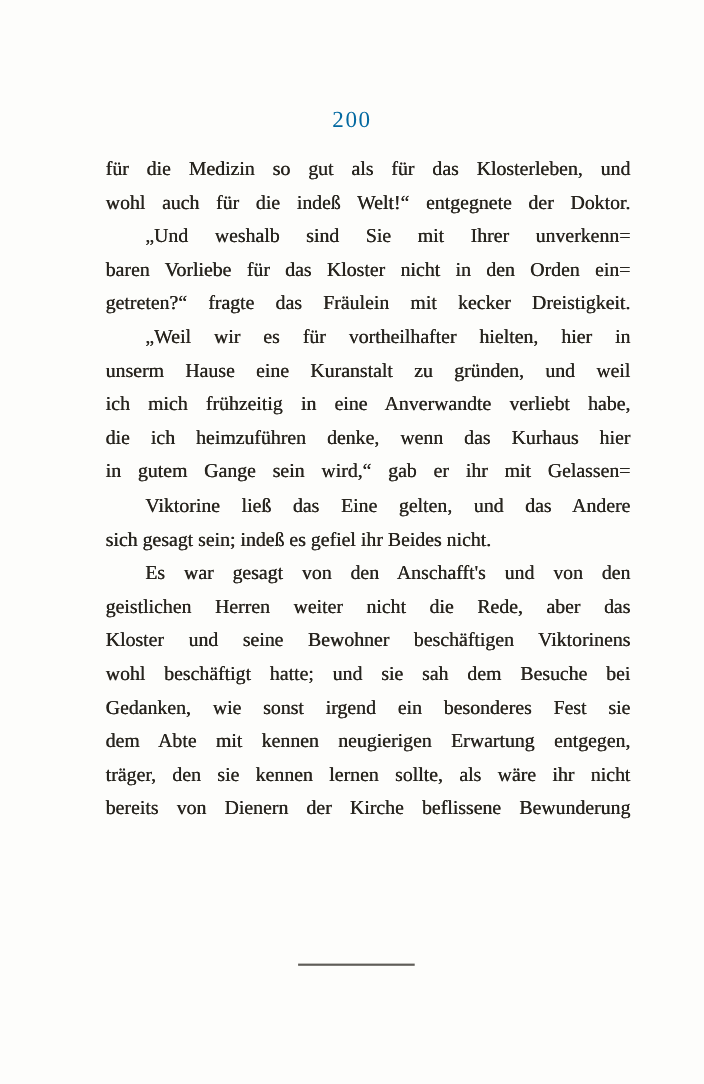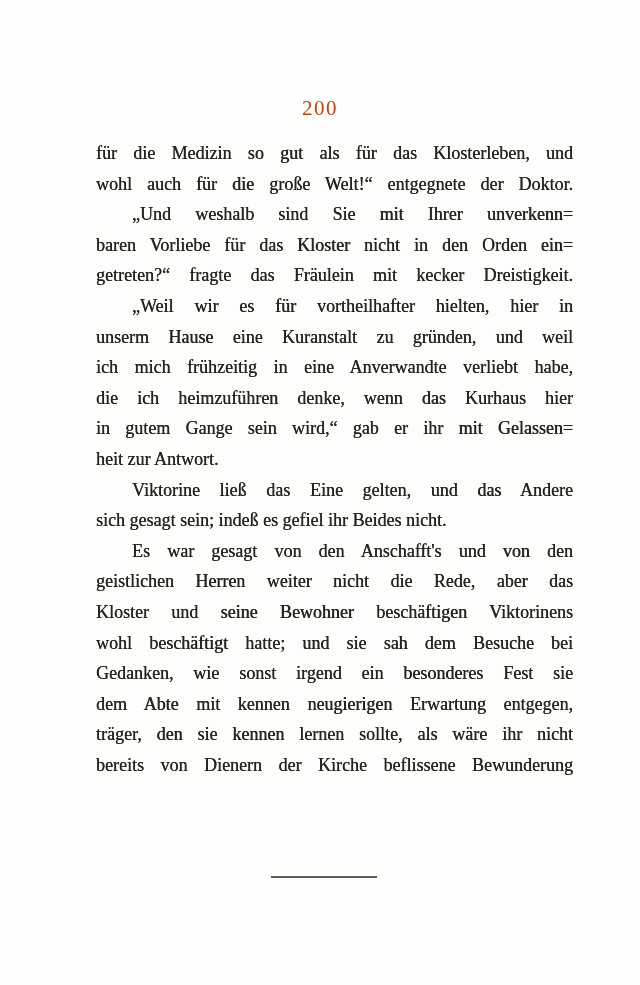--- a/index.html
+++ b/index.html
@@ -20,21 +20,21 @@
     inset: 0;
   }
   .page-number {
     position: absolute;
     top: 96px;
     left: 0;
     width: 640px;
     text-align: center;
     font-size: 21px;
     letter-spacing: 1.5px;
-    color: #c2410c;
+    color: #0369a1;
   }
   .text-block {
     position: absolute;
     left: 85px;
     top: 138px;
     width: 477px;
     margin-left: 11px;
   }
   .ln {
     margin: 0;
@@ -65,30 +65,29 @@
 </style>
 </head>
 <body>
 
 <div class="page">
 
   <div class="page-number">200</div>
 
   <div class="text-block">
     <p class="ln just">für die Medizin so gut als für das Klosterleben, und</p>
-    <p class="ln just">wohl auch für die große Welt!“ entgegnete der Doktor.</p>
+    <p class="ln just">wohl auch für die indeß Welt!“ entgegnete der Doktor.</p>
     <p class="ln just indent">„Und weshalb sind Sie mit Ihrer unverkenn=</p>
     <p class="ln just">baren Vorliebe für das Kloster nicht in den Orden ein=</p>
     <p class="ln just">getreten?“ fragte das Fräulein mit kecker Dreistigkeit.</p>
     <p class="ln just indent">„Weil wir es für vortheilhafter hielten, hier in</p>
     <p class="ln just">unserm Hause eine Kuranstalt zu gründen, und weil</p>
     <p class="ln just">ich mich frühzeitig in eine Anverwandte verliebt habe,</p>
     <p class="ln just">die ich heimzuführen denke, wenn das Kurhaus hier</p>
     <p class="ln just">in gutem Gange sein wird,“ gab er ihr mit Gelassen=</p>
-    <p class="ln">heit zur Antwort.</p>
     <p class="ln just indent">Viktorine ließ das Eine gelten, und das Andere</p>
     <p class="ln">sich gesagt sein; indeß es gefiel ihr Beides nicht.</p>
     <p class="ln just indent">Es war gesagt von den Anschafft's und von den</p>
     <p class="ln just">geistlichen Herren weiter nicht die Rede, aber das</p>
     <p class="ln just">Kloster und seine Bewohner beschäftigen Viktorinens</p>
     <p class="ln just">wohl beschäftigt hatte; und sie sah dem Besuche bei</p>
     <p class="ln just">Gedanken, wie sonst irgend ein besonderes Fest sie</p>
     <p class="ln just">dem Abte mit kennen neugierigen Erwartung entgegen,</p>
     <p class="ln just">träger, den sie kennen lernen sollte, als wäre ihr nicht</p>
     <p class="ln just">bereits von Dienern der Kirche beflissene Bewunderung</p>

